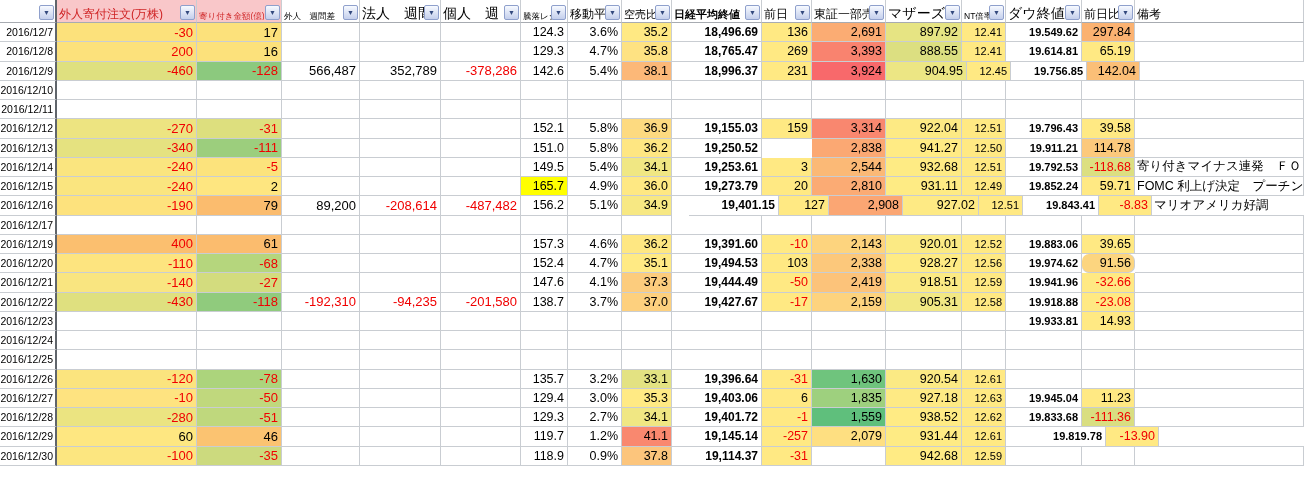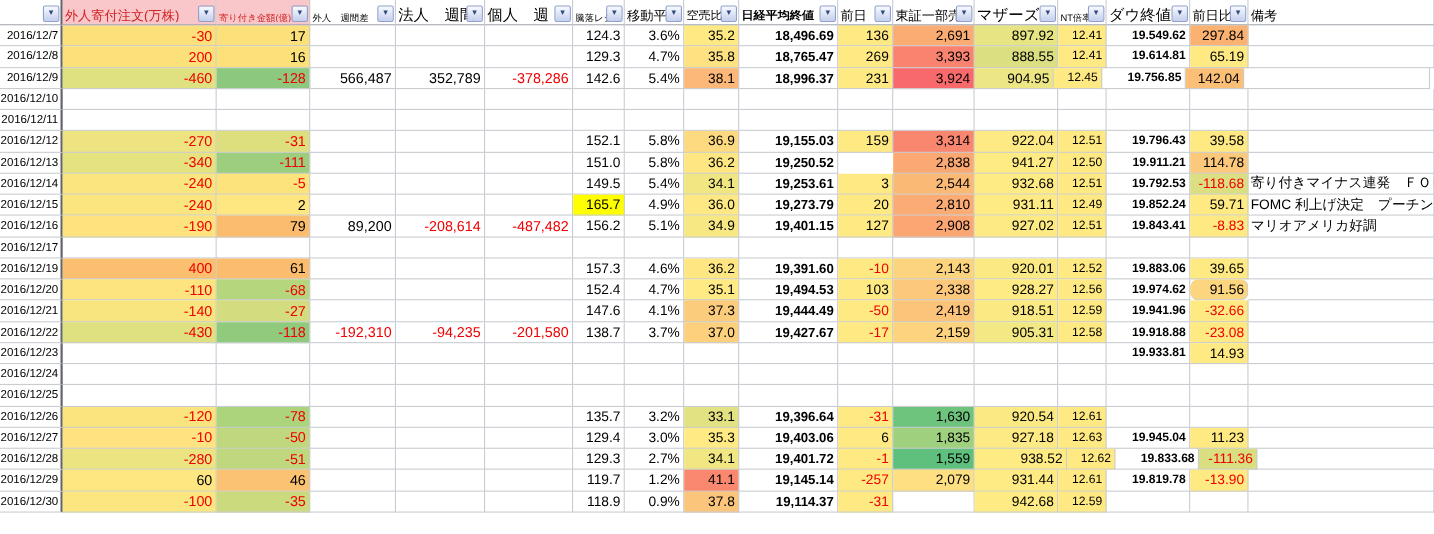--- a/index.html
+++ b/index.html
@@ -160,21 +160,21 @@
       <div class="td v-13 neg" style="width: 85px; background: rgb(140, 201, 126);">-128</div>
       <div class="td v-13" style="width: 78px;">566,487</div>
       <div class="td v-13" style="width: 81px;">352,789</div>
       <div class="td v-13 neg" style="width: 80px;">-378,286</div>
       <div class="td v-12" style="width: 47px;">142.6</div>
       <div class="td v-12" style="width: 54px;">5.4%</div>
       <div class="td v-12" style="width: 50px; background: rgb(252, 184, 120);">38.1</div>
       <div class="td c-nk" style="width: 90px;">18,996.37</div>
       <div class="td v-12" style="width: 50px; background: rgb(255, 233, 131);">231</div>
       <div class="td v-12" style="width: 74px; background: rgb(248, 105, 107);">3,924</div>
-      <div class="td v-12" style="width: 72px; background: rgb(236, 230, 132);">904.95</div>
+      <div class="td v-12" style="width: 81px; background: rgb(236, 230, 132);">904.95</div>
       <div class="td v-11" style="width: 44px; background: rgb(255, 233, 131);">12.45</div>
       <div class="td c-dw" style="width: 76px;">19.756.85</div>
       <div class="td v-12" style="width: 53px; background: rgb(251, 191, 119);">142.04</div>
       <div class="td c-note" style="width: 169px;"></div>
     </div>
     <div class="row">
       <div class="td c-date" style="width: 57px;">2016/12/10</div>
       <div class="td v-13" style="width: 140px;"></div>
       <div class="td v-13" style="width: 85px;"></div>
       <div class="td v-13" style="width: 78px;"></div>
@@ -290,21 +290,21 @@
     <div class="row">
       <div class="td c-date" style="width: 57px;">2016/12/16</div>
       <div class="td v-13 neg" style="width: 140px; background: rgb(253, 226, 125);">-190</div>
       <div class="td v-13" style="width: 85px; background: rgb(251, 188, 110);">79</div>
       <div class="td v-13" style="width: 78px;">89,200</div>
       <div class="td v-13 neg" style="width: 81px;">-208,614</div>
       <div class="td v-13 neg" style="width: 80px;">-487,482</div>
       <div class="td v-12" style="width: 47px;">156.2</div>
       <div class="td v-12" style="width: 54px;">5.1%</div>
       <div class="td v-12" style="width: 50px; background: rgb(247, 232, 131);">34.9</div>
-      <div class="td c-nk" style="width: 90px;">19,401.15</div>
+      <div class="td c-nk" style="width: 90px; margin-left: 17px;">19,401.15</div>
       <div class="td v-12" style="width: 50px; background: rgb(255, 233, 131);">127</div>
       <div class="td v-12" style="width: 74px; background: rgb(251, 166, 115);">2,908</div>
       <div class="td v-12" style="width: 76px; background: rgb(254, 234, 132);">927.02</div>
       <div class="td v-11" style="width: 44px; background: rgb(255, 233, 131);">12.51</div>
       <div class="td c-dw" style="width: 76px;">19.843.41</div>
       <div class="td v-12 neg" style="width: 53px; background: rgb(255, 233, 131);">-8.83</div>
       <div class="td c-note" style="width: 169px;">マリオアメリカ好調</div>
     </div>
     <div class="row">
       <div class="td c-date" style="width: 57px;">2016/12/17</div>
@@ -502,42 +502,42 @@
       <div class="td v-13 neg" style="width: 85px; background: rgb(191, 216, 125);">-51</div>
       <div class="td v-13" style="width: 78px;"></div>
       <div class="td v-13" style="width: 81px;"></div>
       <div class="td v-13" style="width: 80px;"></div>
       <div class="td v-12" style="width: 47px;">129.3</div>
       <div class="td v-12" style="width: 54px;">2.7%</div>
       <div class="td v-12" style="width: 50px; background: rgb(240, 231, 131);">34.1</div>
       <div class="td c-nk" style="width: 90px;">19,401.72</div>
       <div class="td v-12 neg" style="width: 50px; background: rgb(255, 233, 131);">-1</div>
       <div class="td v-12" style="width: 74px; background: rgb(95, 191, 124);">1,559</div>
-      <div class="td v-12" style="width: 84px; background: rgb(255, 235, 132);">938.52</div>
+      <div class="td v-12" style="width: 76px; background: rgb(255, 235, 132);">938.52</div>
       <div class="td v-11" style="width: 44px; background: rgb(255, 233, 131);">12.62</div>
       <div class="td c-dw" style="width: 76px;">19.833.68</div>
       <div class="td v-12 neg" style="width: 53px; background: rgb(217, 222, 129);">-111.36</div>
       <div class="td c-note" style="width: 169px;"></div>
     </div>
     <div class="row">
       <div class="td c-date" style="width: 57px;">2016/12/29</div>
       <div class="td v-13" style="width: 140px; background: rgb(254, 231, 129);">60</div>
       <div class="td v-13" style="width: 85px; background: rgb(251, 195, 113);">46</div>
       <div class="td v-13" style="width: 78px;"></div>
       <div class="td v-13" style="width: 81px;"></div>
       <div class="td v-13" style="width: 80px;"></div>
       <div class="td v-12" style="width: 47px;">119.7</div>
       <div class="td v-12" style="width: 54px;">1.2%</div>
       <div class="td v-12" style="width: 50px; background: rgb(249, 136, 111);">41.1</div>
       <div class="td c-nk" style="width: 90px;">19,145.14</div>
       <div class="td v-12 neg" style="width: 50px; background: rgb(255, 233, 131);">-257</div>
       <div class="td v-12" style="width: 74px; background: rgb(254, 223, 129);">2,079</div>
       <div class="td v-12" style="width: 76px; background: rgb(254, 235, 132);">931.44</div>
       <div class="td v-11" style="width: 44px; background: rgb(255, 233, 131);">12.61</div>
-      <div class="td c-dw" style="width: 76px;">19.819.78</div>
+      <div class="td c-dw" style="width: 100px;">19.819.78</div>
       <div class="td v-12 neg" style="width: 53px; background: rgb(255, 233, 131);">-13.90</div>
       <div class="td c-note" style="width: 169px;"></div>
     </div>
     <div class="row">
       <div class="td c-date" style="width: 57px;">2016/12/30</div>
       <div class="td v-13 neg" style="width: 140px; background: rgb(252, 230, 128);">-100</div>
       <div class="td v-13 neg" style="width: 85px; background: rgb(204, 218, 126);">-35</div>
       <div class="td v-13" style="width: 78px;"></div>
       <div class="td v-13" style="width: 81px;"></div>
       <div class="td v-13" style="width: 80px;"></div>

